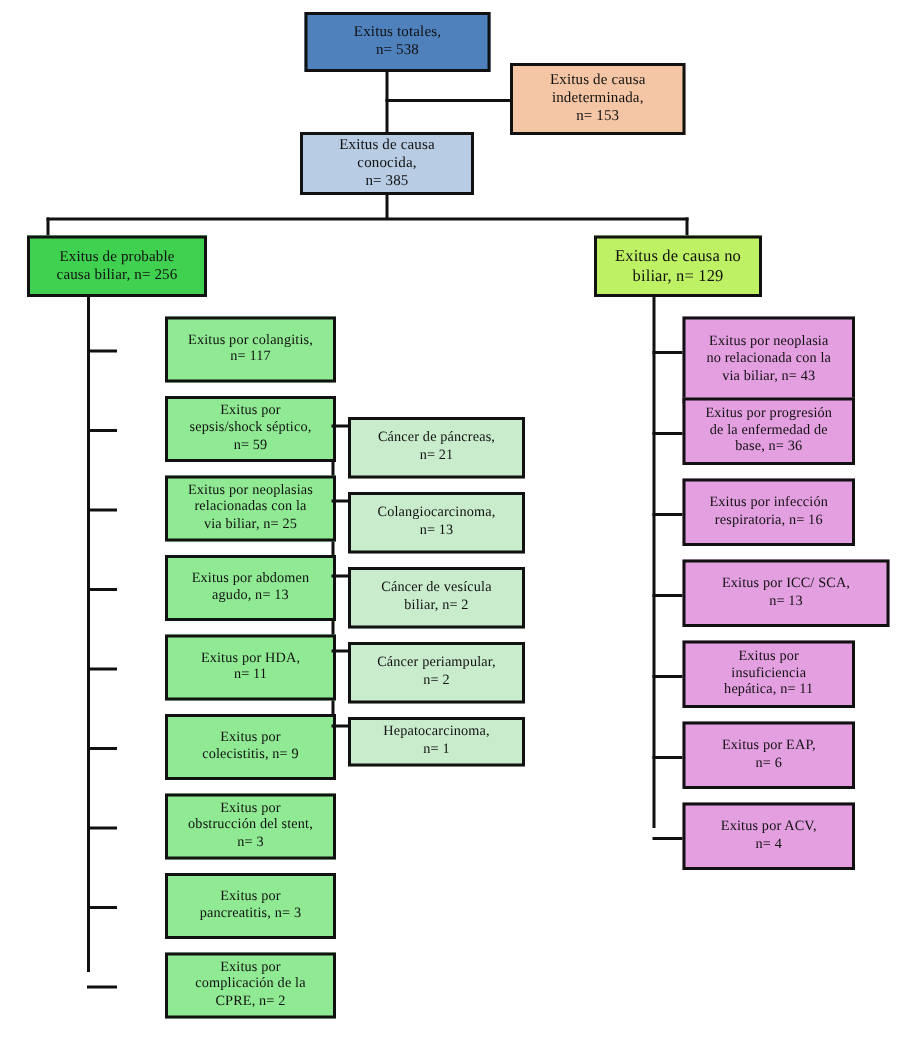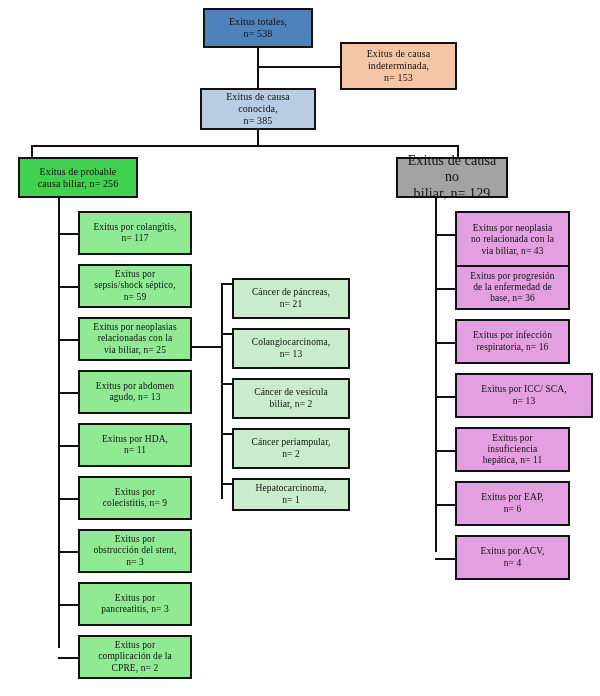--- a/index.html
+++ b/index.html
@@ -27,22 +27,22 @@
     line-height: 1.18;
     padding: 1px 3px;
     font-size: 9.5px;
     letter-spacing: 0.1px;
   }
   .node span { display: block; width: 100%; }
   .lvl-root   { background: #4f81bd; font-size: 10px; }
   .lvl-known  { background: #b8cce4; font-size: 10px; }
   .lvl-indet  { background: #f5c6a5; font-size: 10px; }
   .lvl-bil    { background: #3fd14f; font-size: 10px; }
-  .lvl-nobil  { background: #a3a3a3; font-size: 14px; }
-  .lvl-bil-sub   { background: #90ea93; }
+  .lvl-nobil  { background: #bef264; font-size: 11px; }
+  .lvl-bil-sub   { background: #90ea93; margin-left: 32px; }
   .lvl-cancer    { background: #c9eccd; margin-top: 16px; }
   .lvl-nobil-sub { background: #e39fe0; }
 
   .ln {
     position: absolute;
     background: #111111;
   }
   .ln-v { width: 2px; }
   .ln-h { height: 2px; }
 </style>
@@ -61,21 +61,21 @@
   <div class="ln ln-v" style="left:457px; top:145px; width:2px; height:12px;"></div>
 
   <div class="ln ln-v" style="left:58px; top:198px; width:2px; height:450px;"></div>
 
   <div class="ln ln-v" style="left:435px; top:198px; width:2px; height:354px;"></div>
 
   <div class="ln ln-v" style="left:221px; top:284px; width:2px; height:215px;"></div>
 
   <div class="ln ln-h" style="left:192px; top:346px; width:31px; height:2px;"></div>
 
-  <div class="node lvl-root" style="left:203px; top:8px; width:110px; height:40px;">
+  <div class="node lvl-root" style="left:203px; top:8px; width:124px; height:40px;">
     <div>
       <span>Exitus totales,</span>
       <span>n= 538</span>
     </div>
   </div>
 
   <div class="node lvl-indet" style="left:340px; top:42px; width:117px; height:48px;">
     <div>
       <span>Exitus de causa</span>
       <span>indeterminada,</span>

